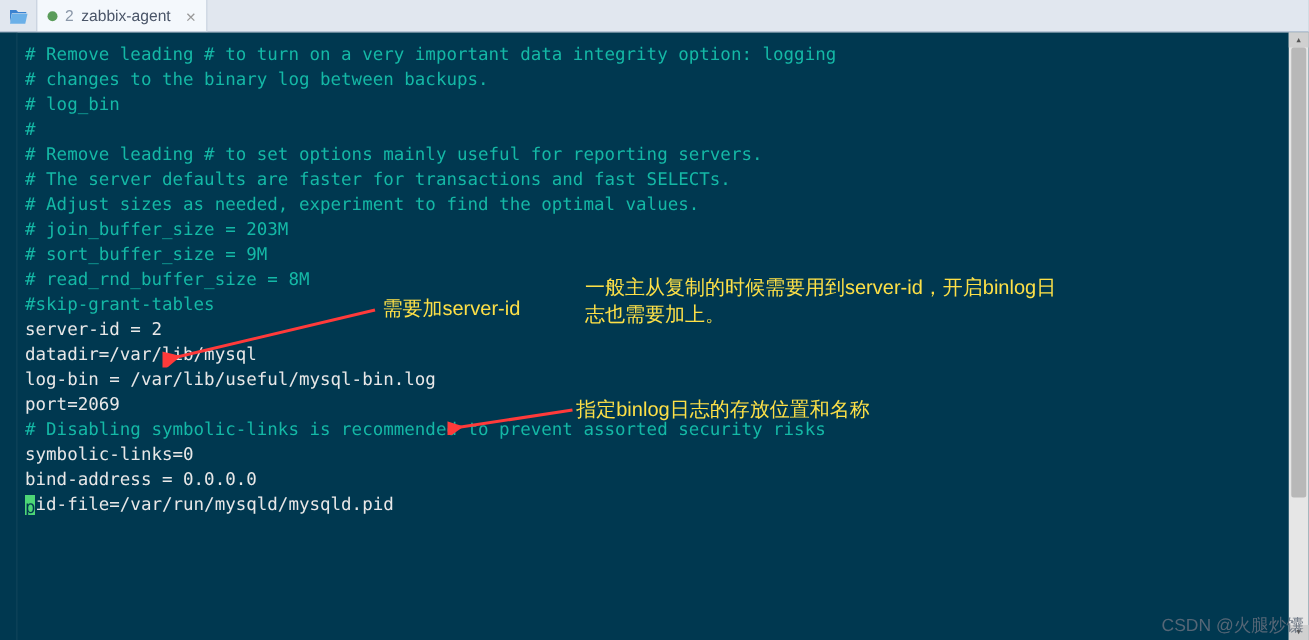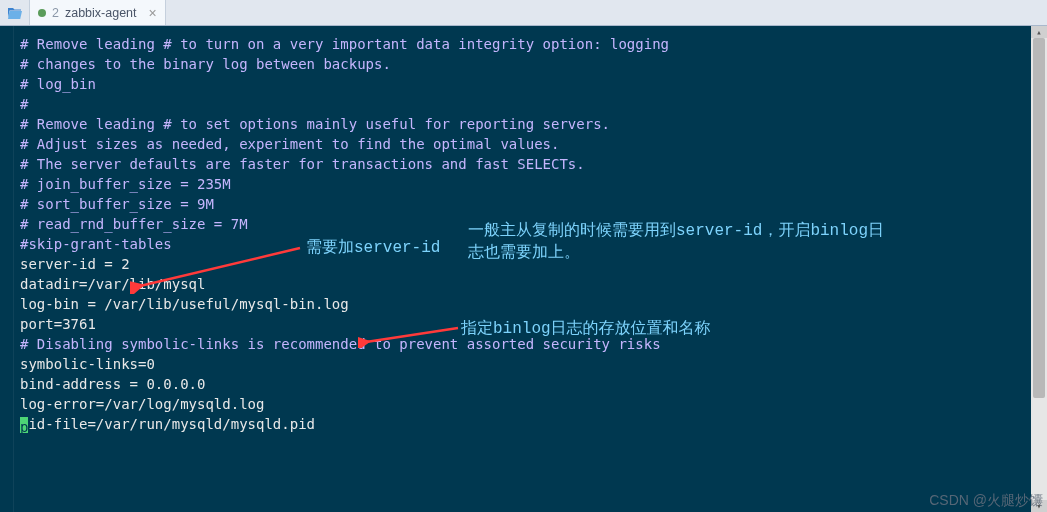--- a/index.html
+++ b/index.html
@@ -7,25 +7,25 @@
 
     .tabbar { display: flex; align-items: stretch; height: 26px; background: #e1e7ef; border-bottom: 1px solid #a8b8cc; }
     .tab-icon { width: 30px; display: flex; align-items: center; justify-content: center; border-right: 1px solid #c5d0dd; color: #3b82d0; }
     .tab { display: flex; align-items: center; gap: 6px; padding: 0 8px; background: #f4f8fc; border-right: 1px solid #c5d0dd; font-size: 12.5px; font-family: Arial, sans-serif; color: #4a5568; }
     .tab .dot { width: 8px; height: 8px; border-radius: 50%; background: #5a9c5a; display: inline-block; }
     .tab .num { color: #8a97a8; }
     .tab .close { color: #999; margin-left: 6px; font-size: 14px; }
 
     .editor { position: relative; background: #003850; color: #e8e8e8; height: 486px; padding: 8px 0 0 20px; font-size: 14px; line-height: 20px; overflow: hidden; }
     .editor .line { white-space: pre; font-family: Consolas, Monaco, monospace; }
-    .comment { color: #c4b5fd; }
+    .comment { color: #14b8a6; }
     .plain { color: #e8e8e8; }
     .cursor-hl { background: #4dd676; display: inline-block; width: 8px; height: 16px; vertical-align: middle; }
 
-    .annot { position: absolute; font-family: Liberation Mono, monospace; color: #7dd3fc; font-size: 16px; pointer-events: none; }
+    .annot { position: absolute; font-family: Liberation Sans, sans-serif; color: #fde047; font-size: 16px; pointer-events: none; }
     svg.arrow { position: absolute; pointer-events: none; }
 
     .scrollbar-v { position: absolute; top: 26px; right: 0; width: 16px; height: 486px; background: #e6e6e6; }
     .scrollbar-v .thumb { position: absolute; left: 2px; width: 12px; height: 360px; top: 12px; background: #b8b8b8; border-radius: 2px; }
     .scrollbar-v .btn { position: absolute; left: 0; width: 16px; height: 12px; background: #d0d0d0; display: flex; align-items: center; justify-content: center; font-size: 9px; color: #555; }
     .scrollbar-v .btn.up { top: 0; }
     .scrollbar-v .btn.dn { bottom: 0; }
 
     .watermark { position: absolute; right: 4px; bottom: 2px; font-family: "Microsoft YaHei", Arial, sans-serif; font-size: 14px; color: rgba(100,110,125,0.85); }
     .gutter { position: absolute; left: 0; top: 0; bottom: 0; width: 14px; background: #003850; border-right: 1px solid rgba(255,255,255,0.06); }
@@ -49,35 +49,34 @@
 </div>
 
 <div class="editor">
   <div class="gutter"></div>
   <div id="code">
       <div class="line comment"># Remove leading # to turn on a very important data integrity option: logging</div>
       <div class="line comment"># changes to the binary log between backups.</div>
       <div class="line comment"># log_bin</div>
       <div class="line comment">#</div>
       <div class="line comment"># Remove leading # to set options mainly useful for reporting servers.</div>
+      <div class="line comment"># The server defaults are faster for transactions and fast SELECTs.</div>
       <div class="line comment"># Adjust sizes as needed, experiment to find the optimal values.</div>
-      <div class="line comment"># The server defaults are faster for transactions and fast SELECTs.</div>
-      <div class="line comment"># join_buffer_size = 235M</div>
+      <div class="line comment"># join_buffer_size = 203M</div>
       <div class="line comment"># sort_buffer_size = 9M</div>
-      <div class="line comment"># read_rnd_buffer_size = 7M</div>
+      <div class="line comment"># read_rnd_buffer_size = 8M</div>
       <div class="line comment">#skip-grant-tables</div>
       <div class="line plain">server-id = 2</div>
       <div class="line plain">datadir=/var/lib/mysql</div>
       <div class="line plain">log-bin = /var/lib/useful/mysql-bin.log</div>
-      <div class="line plain">port=3761</div>
+      <div class="line plain">port=2069</div>
       <div class="line comment"># Disabling symbolic-links is recommended to prevent assorted security risks</div>
       <div class="line plain">symbolic-links=0</div>
       <div class="line plain"></div>
       <div class="line plain">bind-address = 0.0.0.0</div>
-      <div class="line plain">log-error=/var/log/mysqld.log</div>
       <div class="line plain"><span class="cursor-hl" style="width: auto; color: rgb(0, 56, 80);">p</span>id-file=/var/run/mysqld/mysqld.pid</div>
     </div>
 
   <div class="annot" style="top:212px; left:306px;">需要加server-id</div>
   <div class="annot" style="top:195px; left:468px;">一般主从复制的时候需要用到server-id，开启binlog日</div>
   <div class="annot" style="top:217px; left:468px;">志也需要加上。</div>
   <div class="annot" style="top:293px; left:461px;">指定binlog日志的存放位置和名称</div>
 
   <svg class="arrow" style="top:218px; left:130px;" width="175" height="50">
     <defs>

